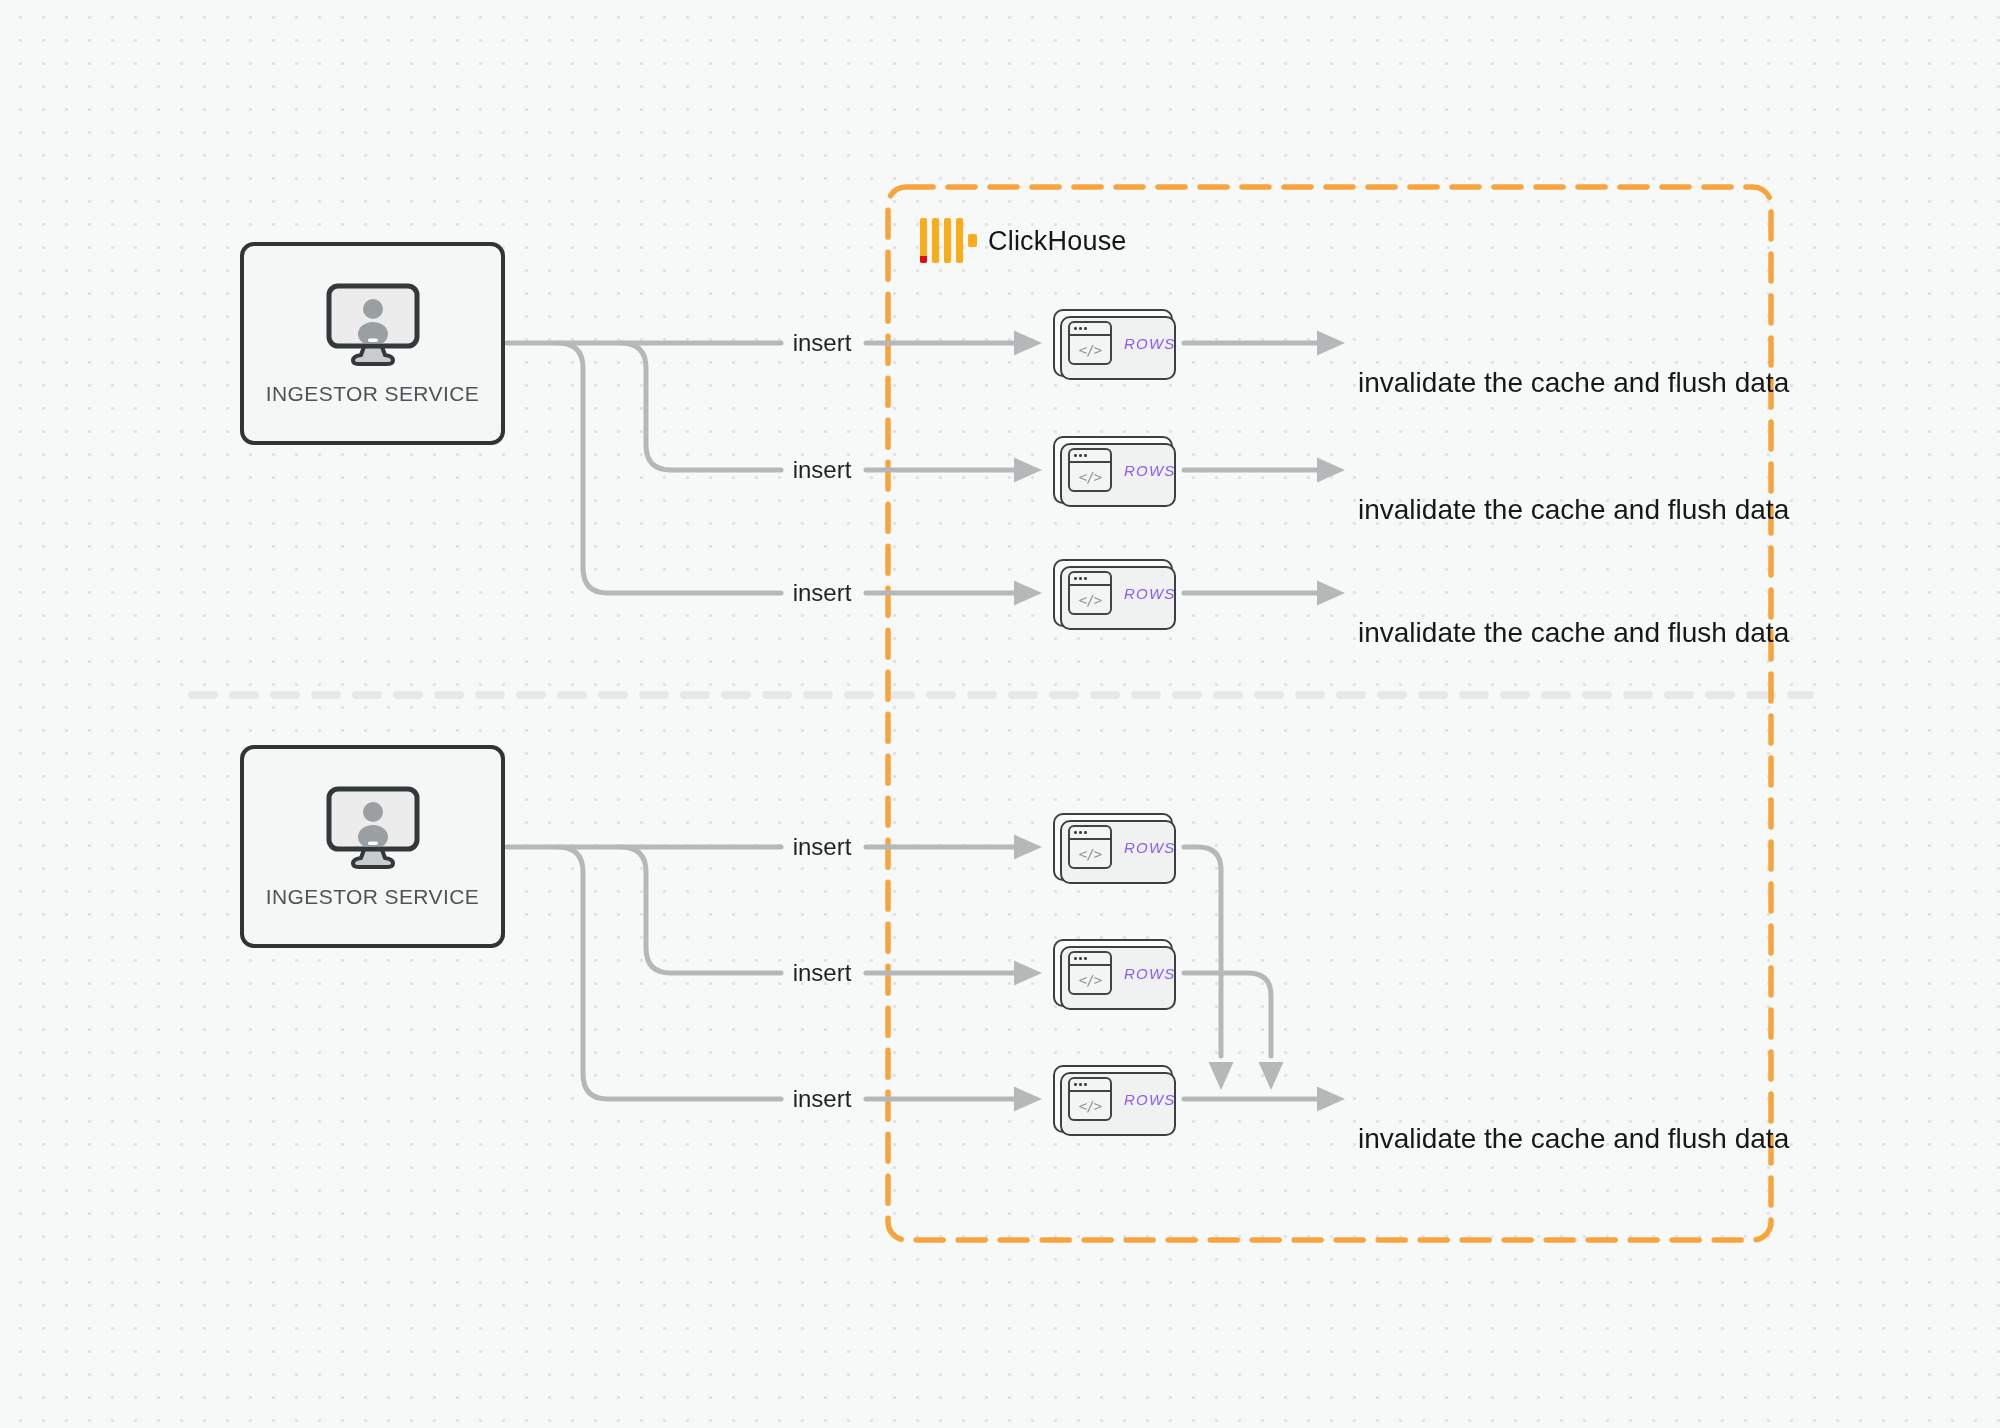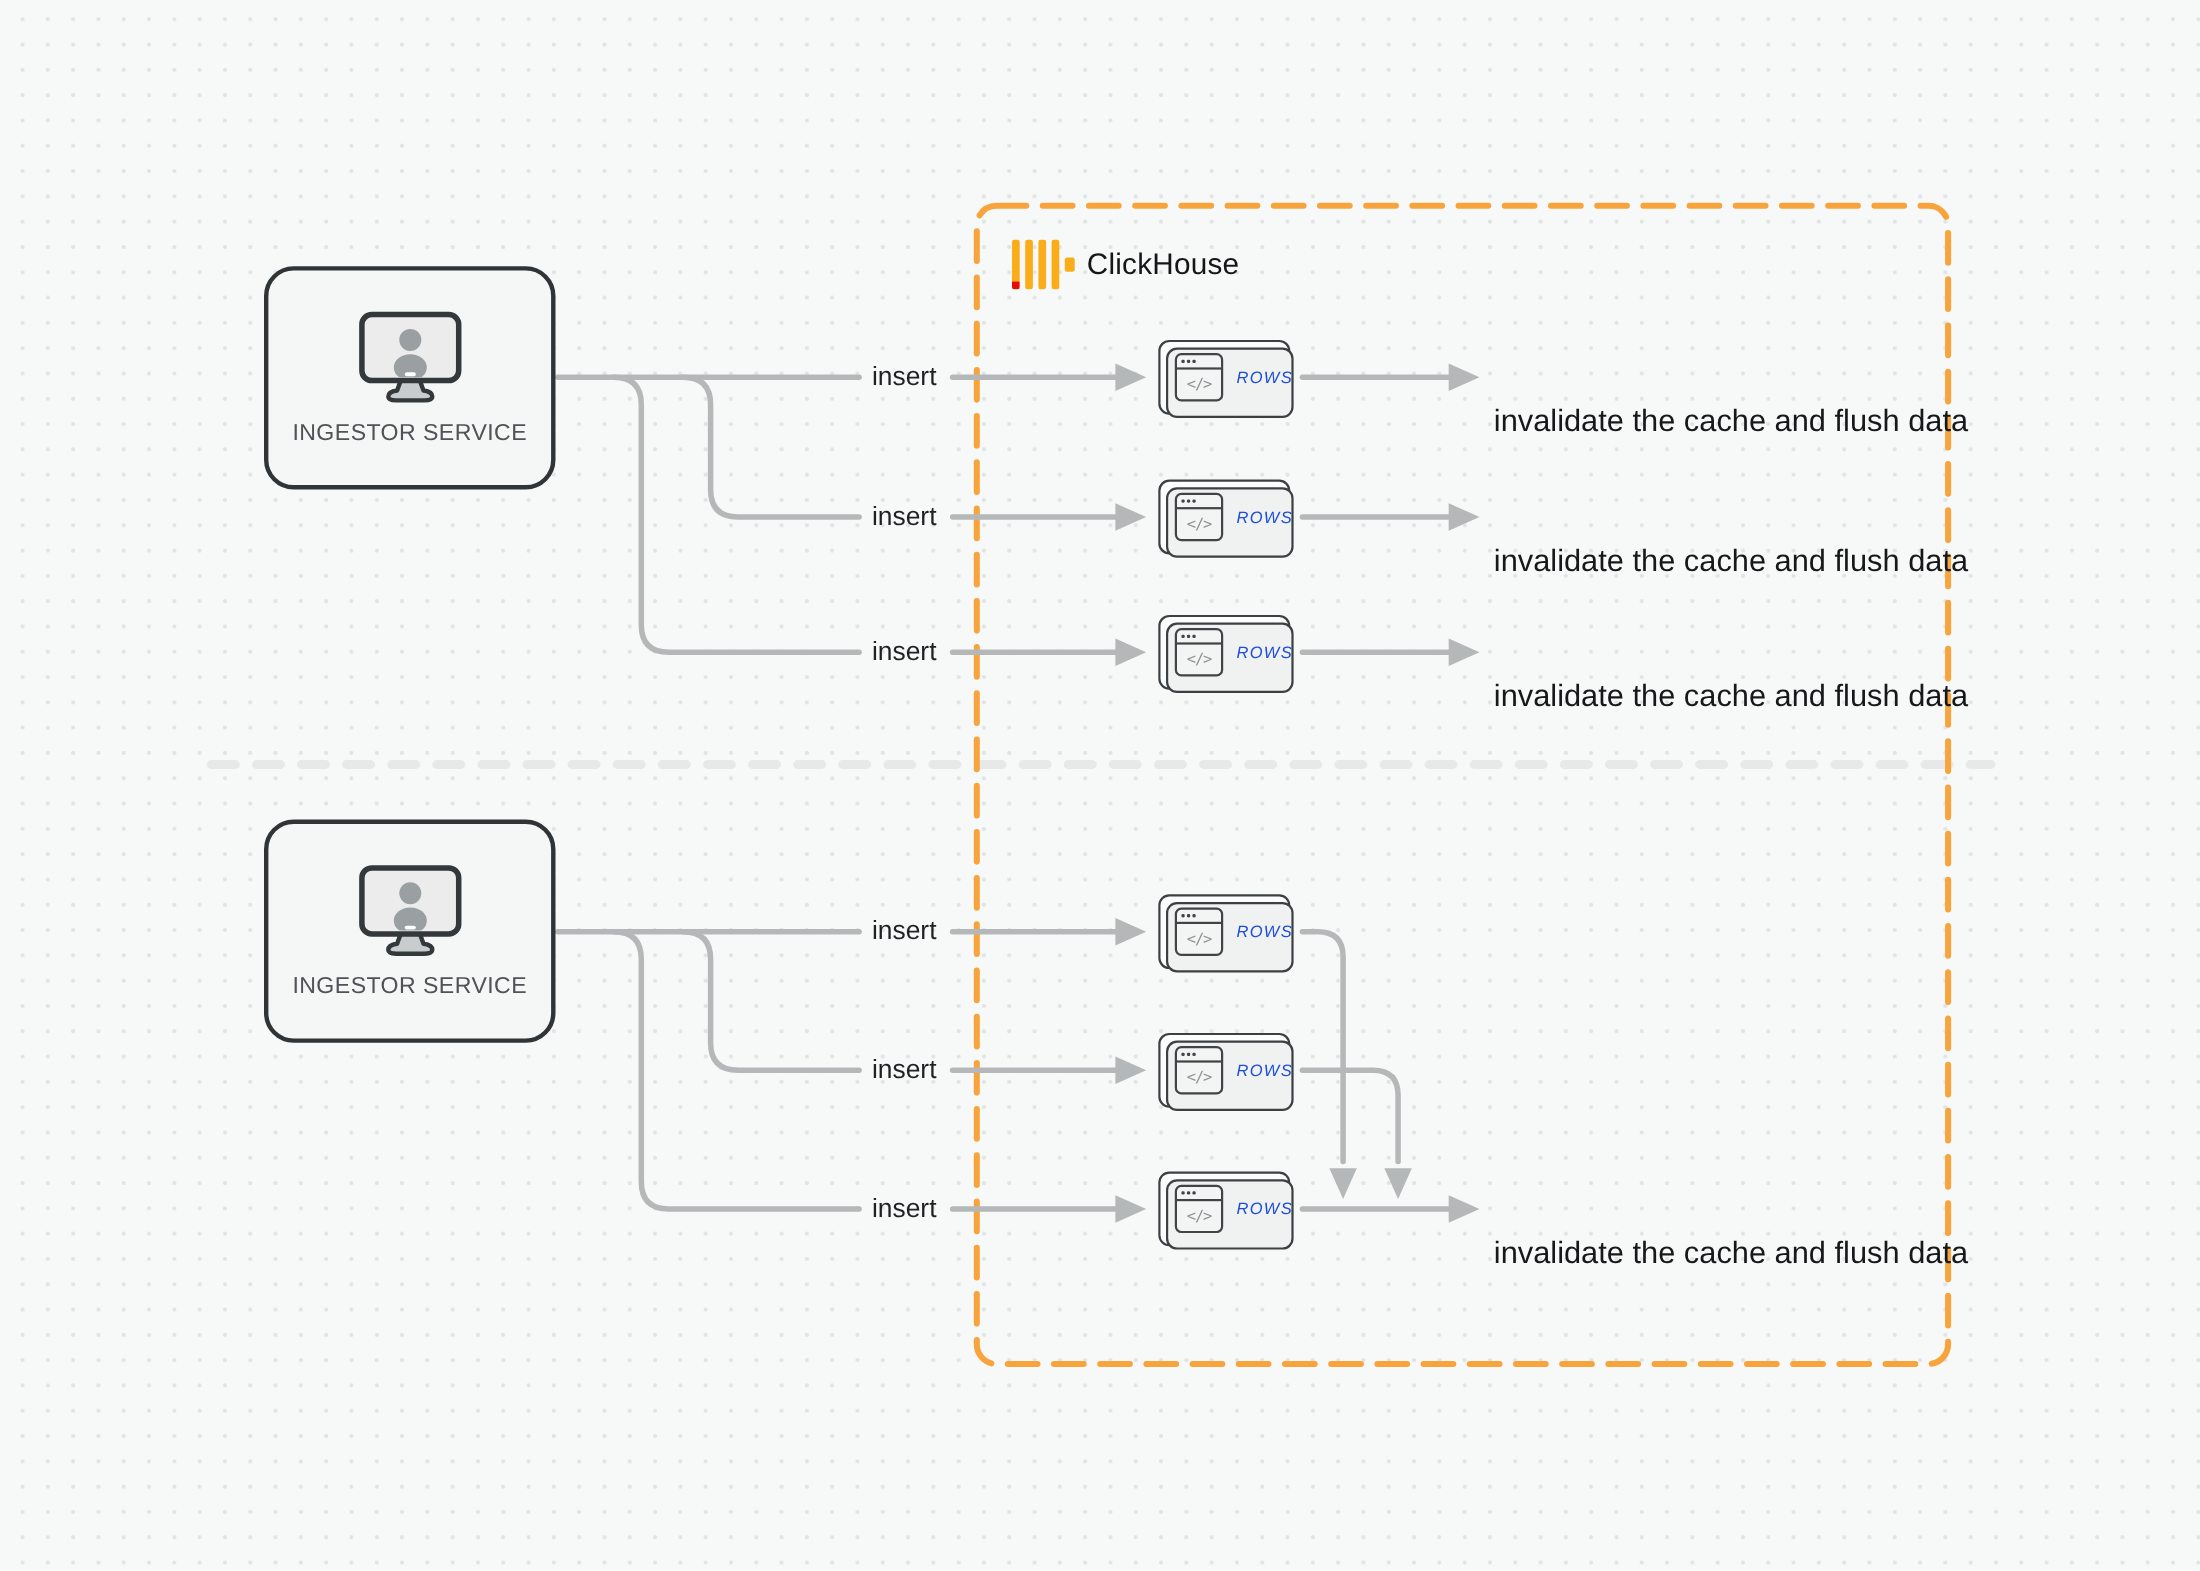--- a/index.html
+++ b/index.html
@@ -8,21 +8,21 @@
     position:relative;width:2000px;height:1428px;overflow:hidden;
     background-color:#f7f8f8;
     background-image:radial-gradient(circle,#e2e3e3 1.7px,rgba(0,0,0,0) 2px);
     background-size:23px 23px;background-position:9px 6px;
   }
   .connectors{position:absolute;left:0;top:0;z-index:1;}
 
   
   .ingestor{
     position:absolute;z-index:2;width:265px;height:203px;box-sizing:border-box;
-    background:#f5f6f6;border:4px solid #2f3437;border-radius:27px;
+    background:#f5f6f6;border:4px solid #2f3437;border-radius:14px;
     display:flex;flex-direction:column;align-items:center;justify-content:center;gap:10px;
   }
   .ingestor-label{font-size:21px;color:#4e5356;letter-spacing:.4px;}
 
   
   .caption{
     position:absolute;z-index:2;width:460px;text-align:center;
     transform:translate(-50%,-50%);
     font-size:25px;font-weight:bold;color:#17191b;
   }
@@ -55,21 +55,21 @@
   }
   .cw-head{
     height:11px;flex:0 0 auto;border-bottom:2px solid #3f4447;
     display:flex;align-items:center;gap:2.5px;padding-left:4px;
   }
   .cw-head i{width:2.5px;height:2.5px;border-radius:50%;background:#3f4447;display:block;}
   .cw-body{
     flex:1;display:flex;align-items:center;justify-content:center;
     font-family:"DejaVu Sans Mono",monospace;font-size:14px;color:#8d9396;letter-spacing:-1px;
   }
-  .rows-label{font-size:15px;font-style:italic;font-weight:500;color:#1d4ed8;letter-spacing:1.2px;}
+  .rows-label{font-size:15px;font-style:italic;font-weight:500;color:#8b5cf6;letter-spacing:1.2px;}
 
   
   .lbl-insert{
     position:absolute;z-index:2;transform:translate(-50%,-50%);
     font-size:24px;color:#1f2224;
   }
   .lbl-result{
     position:absolute;z-index:2;transform:translateY(-50%);
     font-size:28px;color:#16181a;margin-top:40px;
   }

